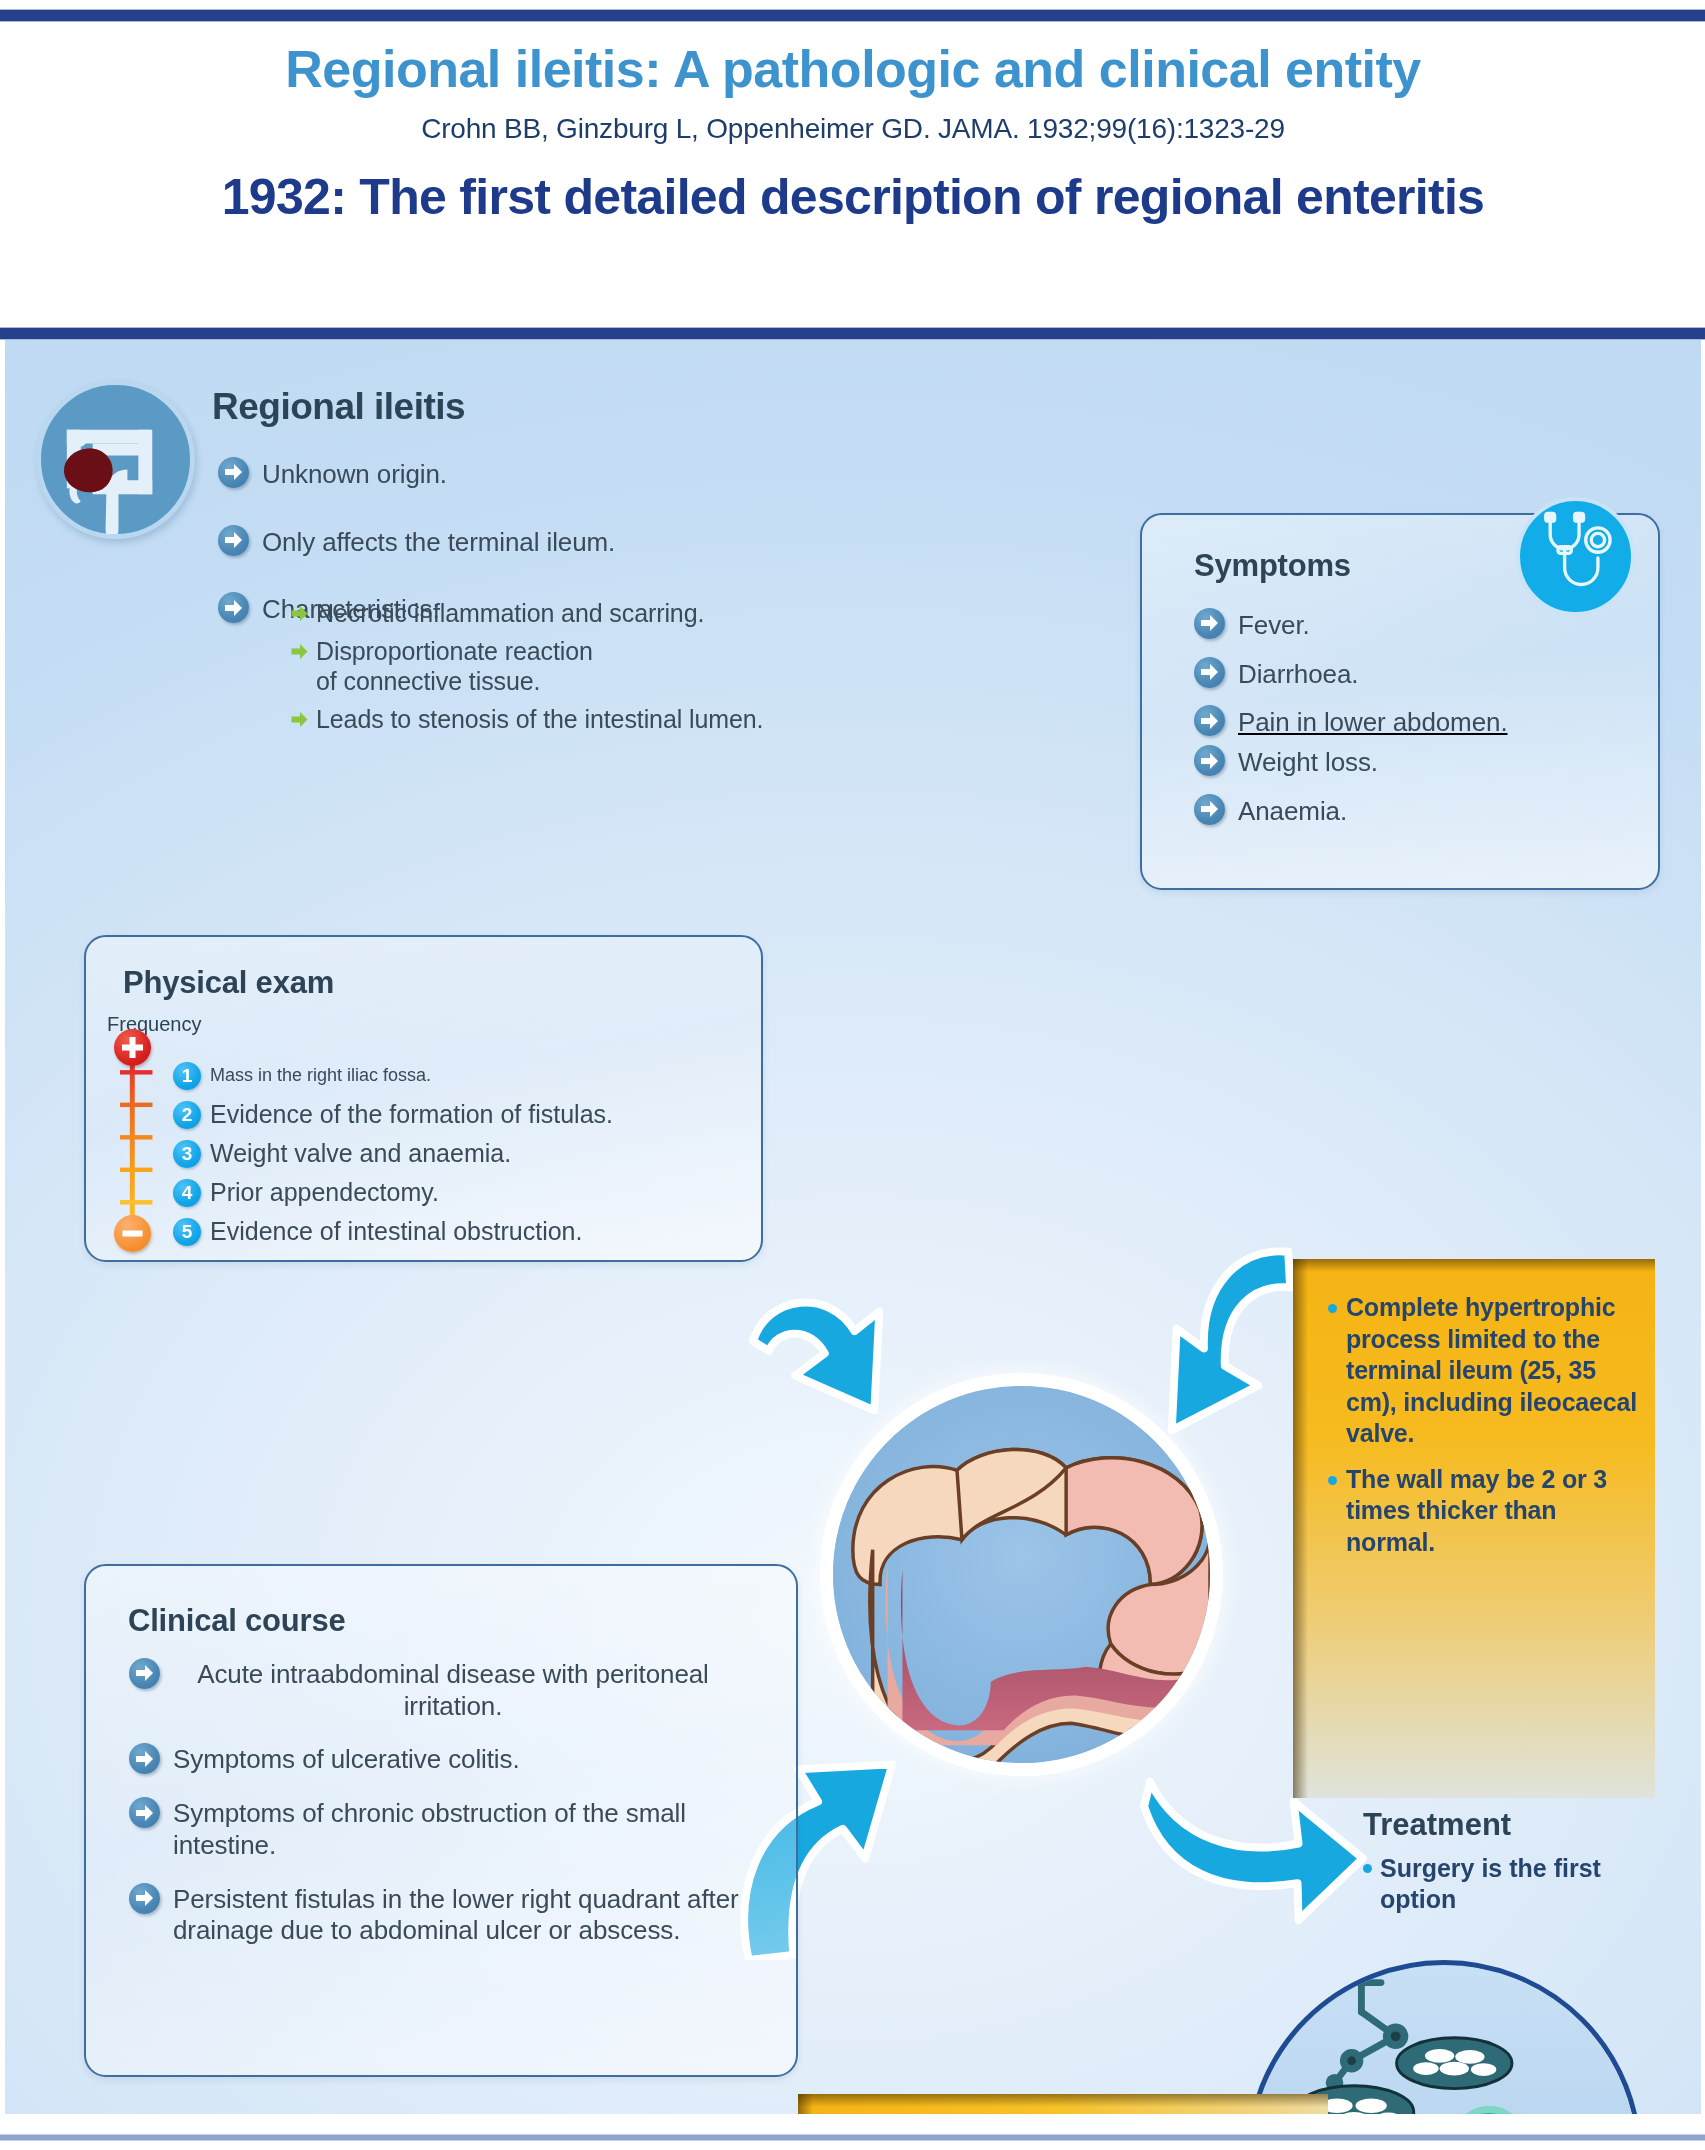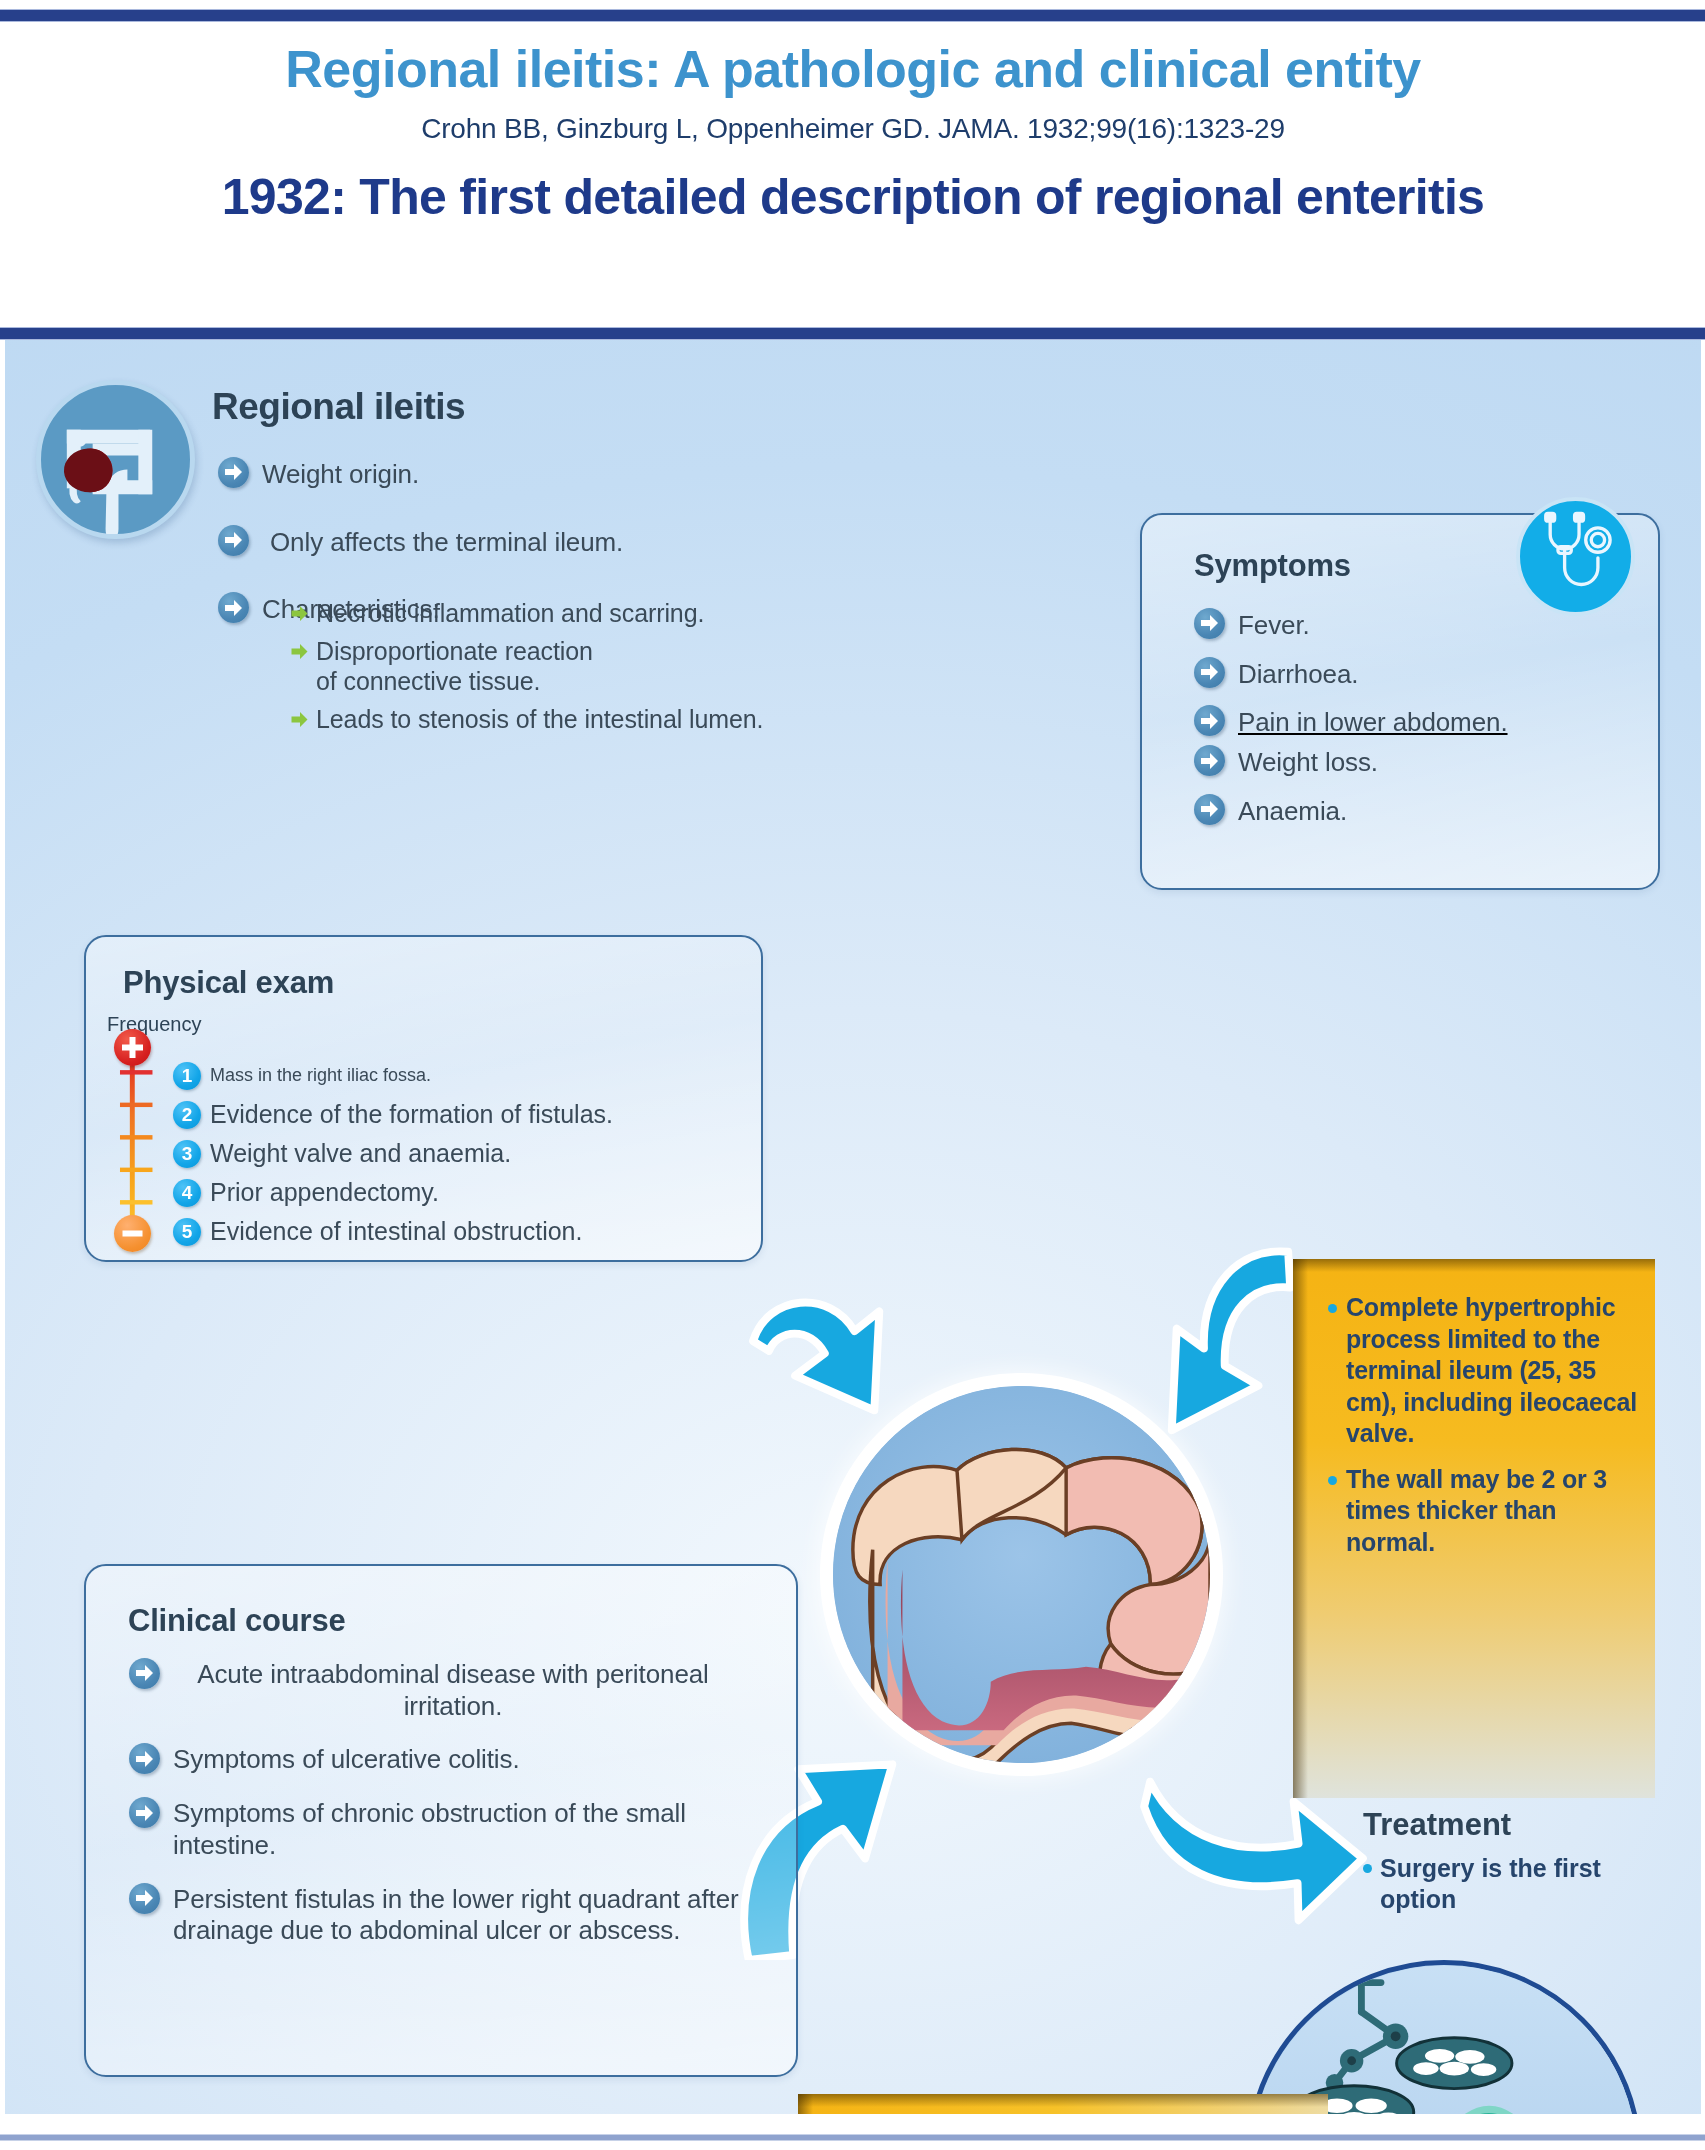--- a/index.html
+++ b/index.html
@@ -180,23 +180,23 @@
       <div style="font-size:37px; font-weight:bold; color:#2d4356; letter-spacing:-0.5px;">Regional ileitis</div>
     </div>
 
     <ul class="alist" style="position:absolute; left:213px; top:117px; width:664px;">
       <li style="margin-bottom:34px;">
         <span class="abullet">
           <svg width="19" height="18" viewBox="0 0 38 36">
               <path d="M2 12 h18 V2 l16 16 l-16 16 v-10 H2 z" fill="#ffffff"></path>
             </svg>
         </span>
-        <span class="txt" style="margin-left:13px; margin-top:2px;">Weight origin.</span>
-      </li>
-      <li style="margin-bottom:34px;gap:8px;">
+        <span class="txt" style="margin-left:13px; margin-top:2px;">Unknown origin.</span>
+      </li>
+      <li style="margin-bottom:34px;">
         <span class="abullet">
           <svg width="19" height="18" viewBox="0 0 38 36">
               <path d="M2 12 h18 V2 l16 16 l-16 16 v-10 H2 z" fill="#ffffff"></path>
             </svg>
         </span>
         <span class="txt" style="margin-left:13px; margin-top:2px;">Only affects the terminal ileum.</span>
       </li>
       <li>
         <span class="abullet">
           <svg width="19" height="18" viewBox="0 0 38 36">

